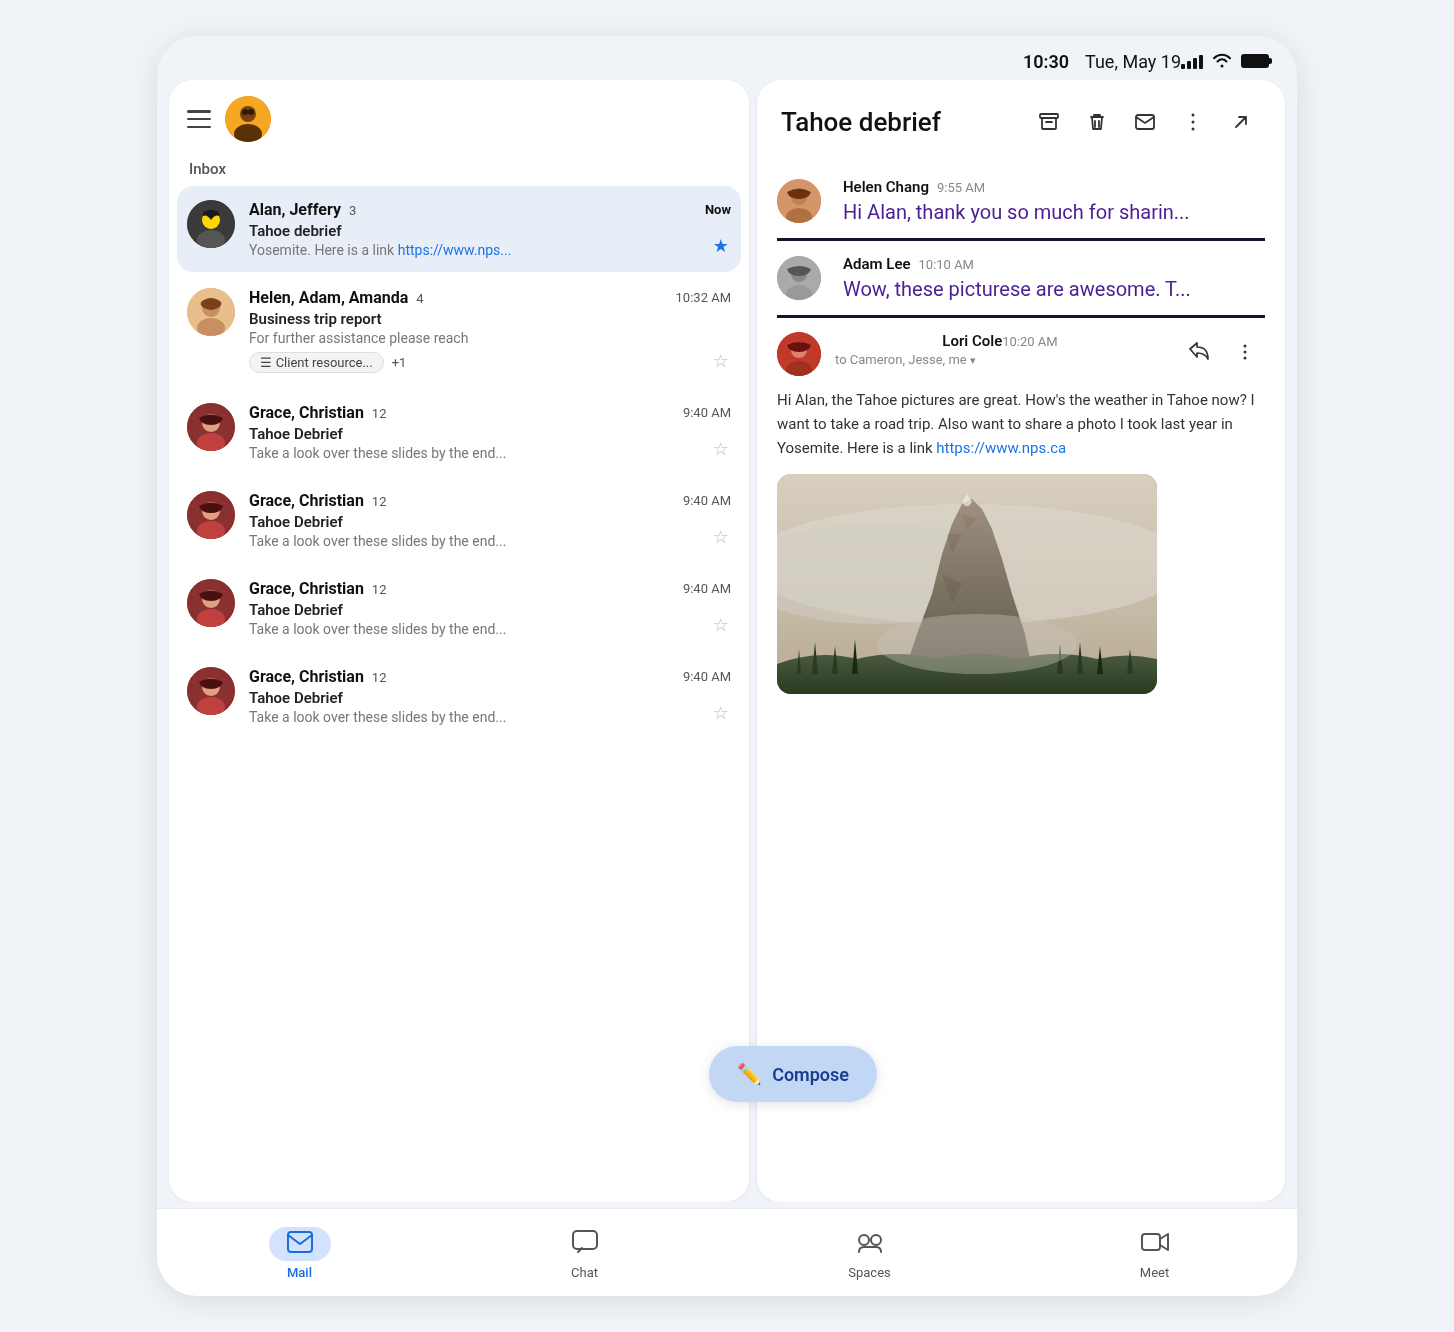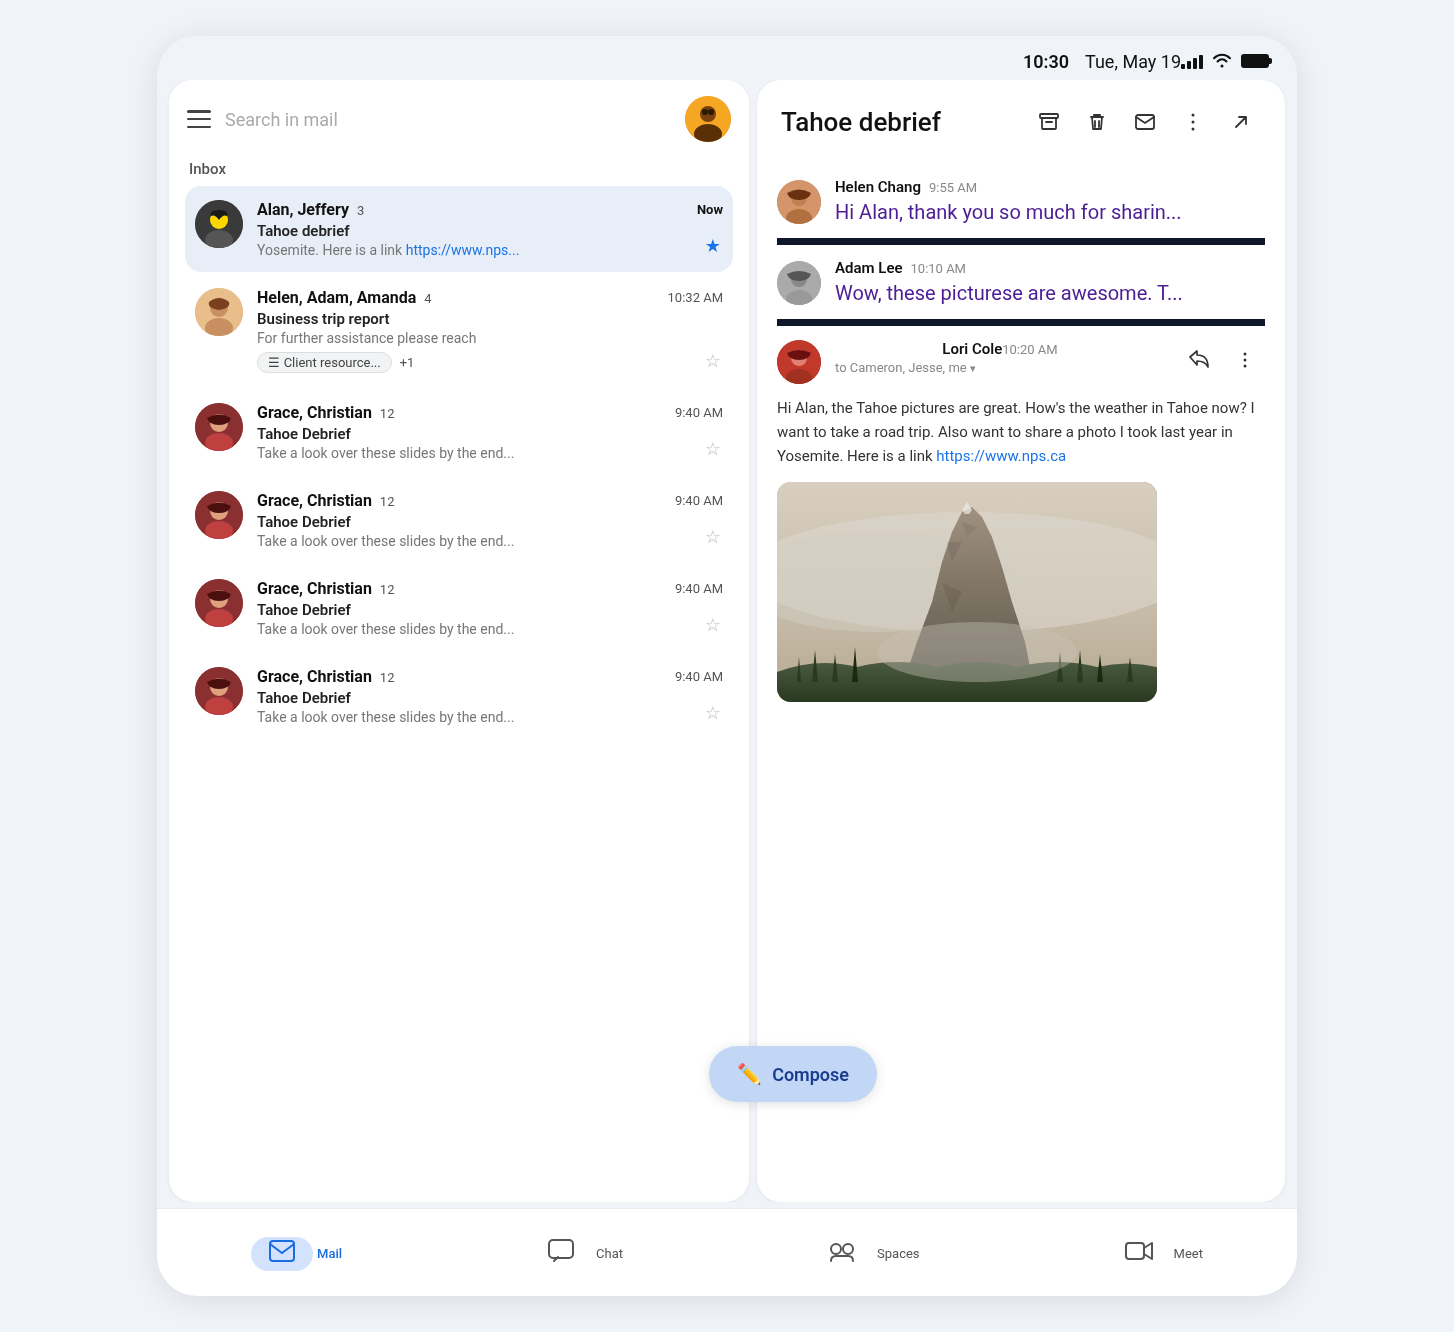--- a/index.html
+++ b/index.html
@@ -137,21 +137,21 @@
     .avatar-img svg { width: 46px; height: 46px; }
     .inbox-label {
       padding: 4px 20px 8px;
       font-size: 15px;
       color: #555;
       font-weight: 500;
     }
     .email-list {
       flex: 1;
       overflow-y: auto;
-      padding: 0 16px;
+      padding: 0 8px;
     }
     .email-item {
       display: flex;
       align-items: flex-start;
       padding: 14px 10px;
       border-radius: 16px;
       margin-bottom: 2px;
       cursor: pointer;
       position: relative;
     }
@@ -279,24 +279,24 @@
       font-size: 20px;
       color: #333;
     }
     .messages-list {
       flex: 1;
       overflow-y: auto;
       padding: 8px 20px;
     }
     .message-item {
       display: flex;
-      align-items: flex-end;
+      align-items: center;
       padding: 14px 0;
-      border-bottom: 7px solid #0f172a;
-      gap: 14px;
+      border-bottom: 3px solid #0f172a;
+      gap: 22px;
     }
     .message-item:last-child { border-bottom: none; }
     .msg-avatar {
       width: 44px;
       height: 44px;
       border-radius: 50%;
       flex-shrink: 0;
       overflow: hidden;
       display: flex;
       align-items: center;
@@ -387,21 +387,21 @@
       justify-content: space-around;
       background: #fff;
       border-top: 1px solid #e8eaed;
       padding: 10px 0 8px;
       margin: 6px 0 0;
       border-radius: 0 0 40px 40px;
       height: 88px;
     }
     .nav-item {
       display: flex;
-      flex-direction: row;
+      flex-direction: column;
       align-items: center;
       gap: 4px;
       cursor: pointer;
       min-width: 80px;
     }
     .nav-icon-wrap {
       width: 62px;
       height: 34px;
       display: flex;
       align-items: center;
@@ -486,21 +486,20 @@
     <div class="main-content">
 
       <div class="left-panel">
 
         <div class="search-bar">
           <div class="hamburger-icon">
             <span></span>
               <span></span>
               <span></span>
           </div>
-          <span class="search-input-text">Search in mail</span>
           <div class="avatar-img">
             <svg viewBox="0 0 46 46" xmlns="http://www.w3.org/2000/svg">
               <circle cx="23" cy="23" r="23" fill="#f5a623"></circle>
               <circle cx="23" cy="18" r="8" fill="#7a4010"></circle>
               <ellipse cx="23" cy="38" rx="14" ry="10" fill="#5a3008"></ellipse>
               <circle cx="20" cy="16" r="3" fill="#2a1a00"></circle>
               <circle cx="26" cy="16" r="3" fill="#2a1a00"></circle>
             </svg>
           </div>
         </div>

